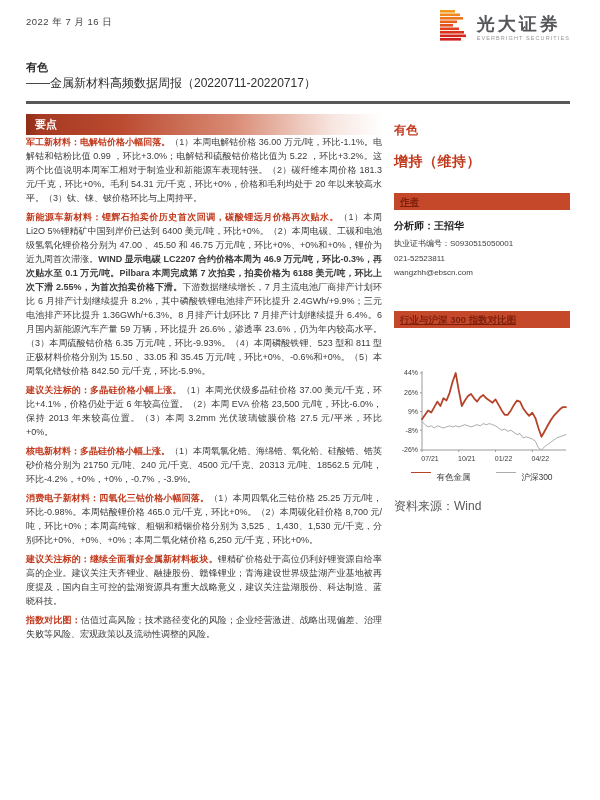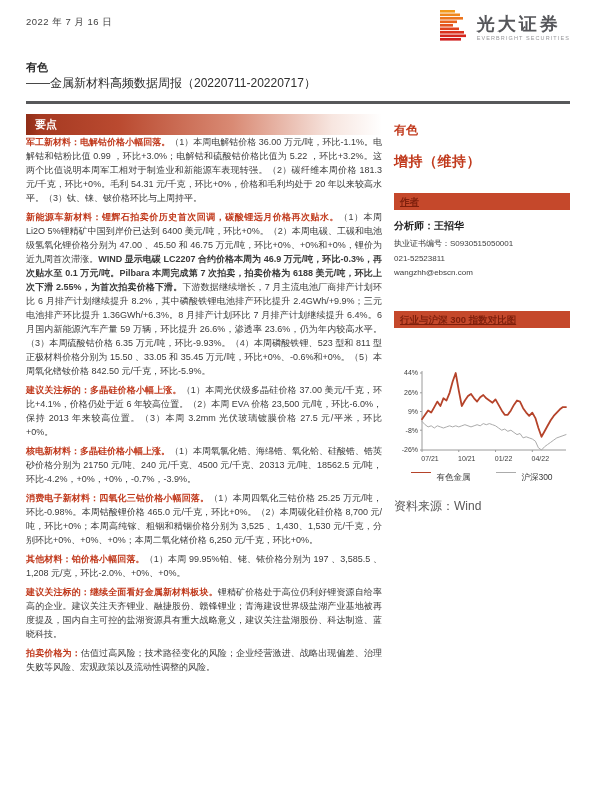--- a/index.html
+++ b/index.html
@@ -85,23 +85,22 @@
   <div class="columns">
 
     <div class="col-left">
       <div class="summary-bar">要点</div>
       <div class="summary-body">
           <p class="para"><span class="seg-lead">军工新材料：电解钴价格小幅回落。</span><span class="seg-normal">（1）本周电解钴价格 36.00 万元/吨，环比-1.1%。电解钴和钴粉比值 0.99 ，环比+3.0%；电解钴和硫酸钴价格比值为 5.22 ，环比+3.2%。这两个比值说明本周军工相对于制造业和新能源车表现转强。（2）碳纤维本周价格 181.3 元/千克，环比+0%。毛利 54.31 元/千克，环比+0%，价格和毛利均处于 20 年以来较高水平。（3）钛、铼、铍价格环比与上周持平。</span></p>
           <p class="para"><span class="seg-lead">新能源车新材料：锂辉石拍卖价历史首次回调，碳酸锂远月价格再次贴水。</span><span class="seg-normal">（1）本周 Li2O 5%锂精矿中国到岸价已达到 6400 美元/吨，环比+0%。（2）本周电碳、工碳和电池级氢氧化锂价格分别为 47.00 、45.50 和 46.75 万元/吨，环比+0%、+0%和+0%，锂价为近九周首次滞涨。</span><span class="seg-bold">WIND 显示电碳 LC2207 合约价格本周为 46.9 万元/吨，环比-0.3%，再次贴水至 0.1 万元/吨。Pilbara 本周完成第 7 次拍卖，拍卖价格为 6188 美元/吨，环比上次下滑 2.55%，为首次拍卖价格下滑。</span><span class="seg-normal">下游数据继续增长，7 月主流电池厂商排产计划环比 6 月排产计划继续提升 8.2%，其中磷酸铁锂电池排产环比提升 2.4GWh/+9.9%；三元电池排产环比提升 1.36GWh/+6.3%。8 月排产计划环比 7 月排产计划继续提升 6.4%。6 月国内新能源汽车产量 59 万辆，环比提升 26.6%，渗透率 23.6%，仍为年内较高水平。（3）本周硫酸钴价格 6.35 万元/吨，环比-9.93%。（4）本周磷酸铁锂、523 型和 811 型正极材料价格分别为 15.50 、33.05 和 35.45 万元/吨，环比+0%、-0.6%和+0%。（5）本周氧化镨钕价格 842.50 元/千克，环比-5.9%。</span></p>
           <p class="para"><span class="seg-lead">建议关注标的：多晶硅价格小幅上涨。</span><span class="seg-normal">（1）本周光伏级多晶硅价格 37.00 美元/千克，环比+4.1%，价格仍处于近 6 年较高位置。（2）本周 EVA 价格 23,500 元/吨，环比-6.0%，保持 2013 年来较高位置。（3）本周 3.2mm 光伏玻璃镀膜价格 27.5 元/平米，环比+0%。</span></p>
           <p class="para"><span class="seg-lead">核电新材料：多晶硅价格小幅上涨。</span><span class="seg-normal">（1）本周氧氯化锆、海绵锆、氧化铪、硅酸锆、锆英砂价格分别为 21750 元/吨、240 元/千克、4500 元/千克、20313 元/吨、18562.5 元/吨，环比-4.2%，+0%，+0%，-0.7%，-3.9%。</span></p>
           <p class="para"><span class="seg-lead">消费电子新材料：四氧化三钴价格小幅回落。</span><span class="seg-normal">（1）本周四氧化三钴价格 25.25 万元/吨，环比-0.98%。本周钴酸锂价格 465.0 元/千克，环比+0%。（2）本周碳化硅价格 8,700 元/吨，环比+0%；本周高纯镓、粗铟和精铟价格分别为 3,525 、1,430、1,530 元/千克，分别环比+0%、+0%、+0%；本周二氧化锗价格 6,250 元/千克，环比+0%。</span></p>
-          <p class="para"><span class="seg-lead">其他材料：铂价格小幅回落。</span><span class="seg-normal">（1）本周 99.95%铂、铑、铱价格分别为 197 、3,585.5 、1,208 元/克，环比-2.0%、+0%、+0%。</span></p>
           <p class="para"><span class="seg-lead">建议关注标的：继续全面看好金属新材料板块。</span><span class="seg-normal">锂精矿价格处于高位仍利好锂资源自给率高的企业。建议关注天齐锂业、融捷股份、赣锋锂业；青海建设世界级盐湖产业基地被再度提及，国内自主可控的盐湖资源具有重大战略意义，建议关注盐湖股份、科达制造、蓝晓科技。</span></p>
-          <p class="para"><span class="seg-lead">拍卖价格为：</span><span class="seg-normal">估值过高风险；技术路径变化的风险；企业经营激进、战略出现偏差、治理失败等风险、宏观政策以及流动性调整的风险。</span></p>
+          <p class="para"><span class="seg-lead">指数对比图：</span><span class="seg-normal">估值过高风险；技术路径变化的风险；企业经营激进、战略出现偏差、治理失败等风险、宏观政策以及流动性调整的风险。</span></p>
         </div>
     </div>
 
     <div class="col-right">
       <div class="sb-sector">有色</div>
       <div class="sb-rating">增持（维持）</div>
 
       <div class="sb-bar sb-author-bar">作者</div>
       <div class="sb-analyst">分析师：王招华</div>
       <div class="sb-line">执业证书编号：S0930515050001</div>

